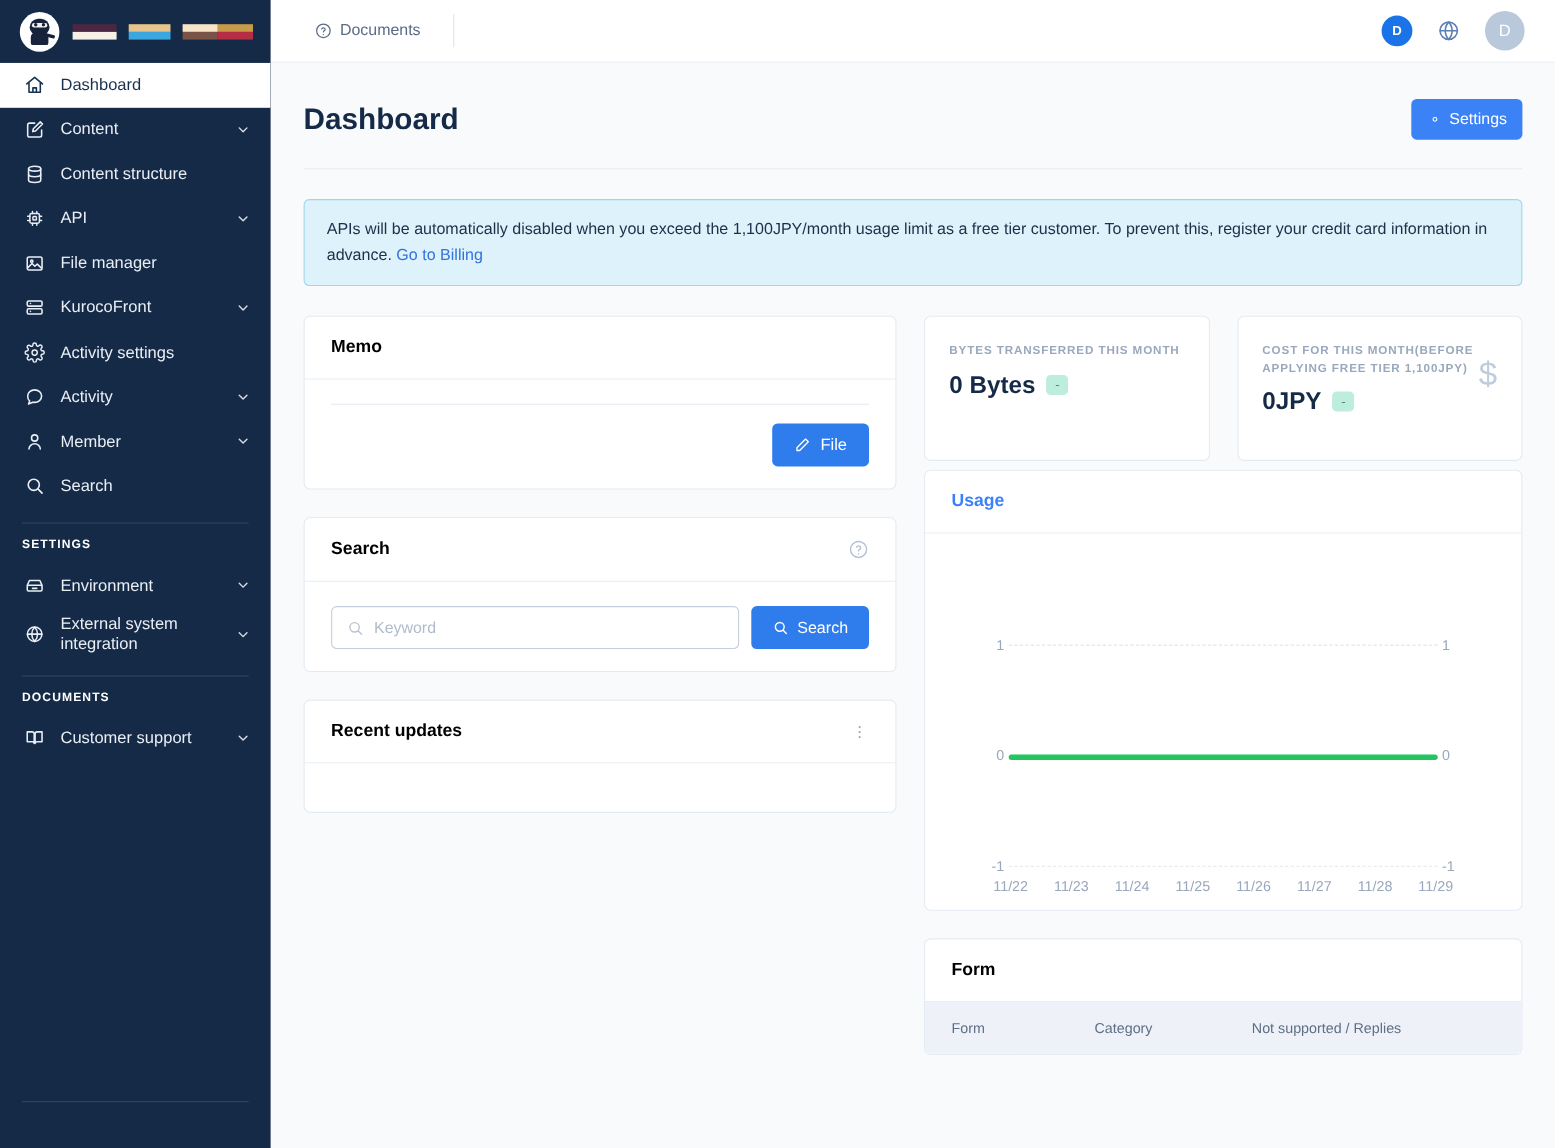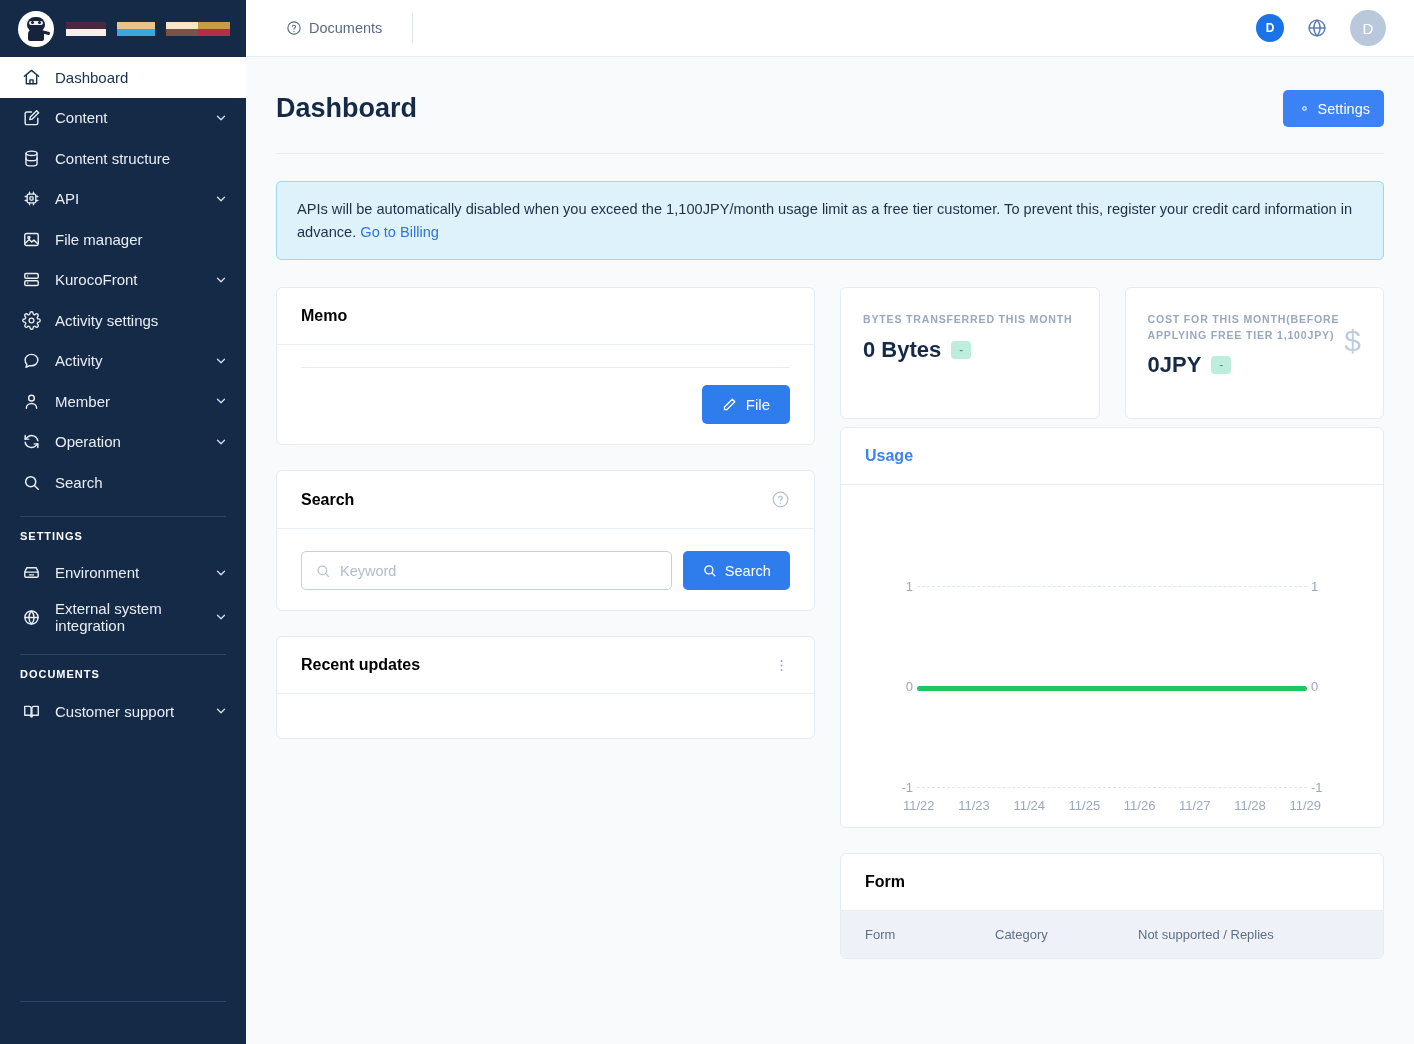--- a/index.html
+++ b/index.html
@@ -395,34 +395,20 @@
               <circle cx="12" cy="7.8" r="3.6"></circle>
               <path d="M5.5 20.5c0-3.4 2.9-6 6.5-6s6.5 2.6 6.5 6"></path>
             </svg>
         </span>
         <span class="lbl">Member</span>
         <svg class="chev" viewBox="0 0 24 24" fill="none" stroke="currentColor" stroke-width="2.2" stroke-linecap="round" stroke-linejoin="round">
             <polyline points="6 9 12 15 18 9"></polyline>
           </svg>
       </div>
 
-      <div class="nav-item">
-        <span class="ic">
-          <svg viewBox="0 0 24 24" fill="none" stroke="currentColor" stroke-width="1.8" stroke-linecap="round" stroke-linejoin="round">
-              <path d="M20 11a8 8 0 0 0-13.4-4.3L4 9"></path>
-              <path d="M4 4.5V9h4.5"></path>
-              <path d="M4 13a8 8 0 0 0 13.4 4.3L20 15"></path>
-              <path d="M20 19.5V15h-4.5"></path>
-            </svg>
-        </span>
-        <span class="lbl">Operation</span>
-        <svg class="chev" viewBox="0 0 24 24" fill="none" stroke="currentColor" stroke-width="2.2" stroke-linecap="round" stroke-linejoin="round">
-            <polyline points="6 9 12 15 18 9"></polyline>
-          </svg>
-      </div>
 
 
       <div class="nav-item">
         <span class="ic">
           <svg viewBox="0 0 24 24" fill="none" stroke="currentColor" stroke-width="1.9" stroke-linecap="round" stroke-linejoin="round">
               <circle cx="11" cy="11" r="6.4"></circle>
               <path d="M16 16l4.5 4.5"></path>
             </svg>
         </span>
         <span class="lbl">Search</span>

